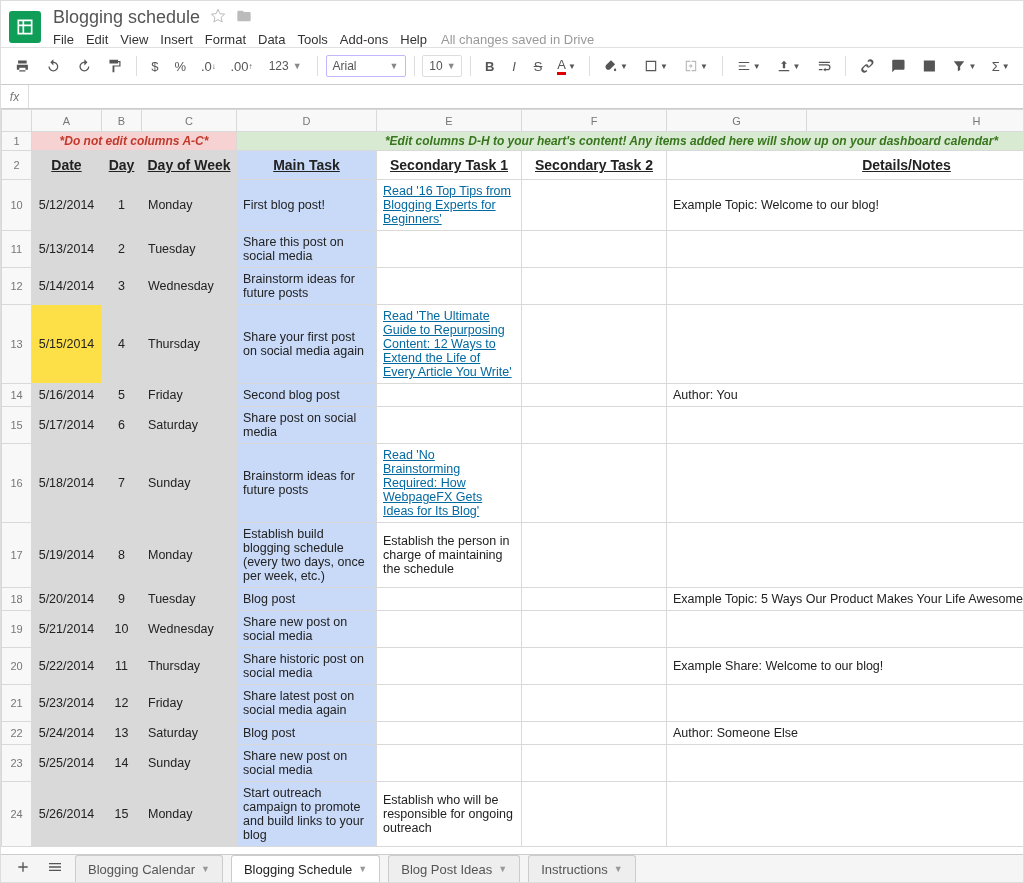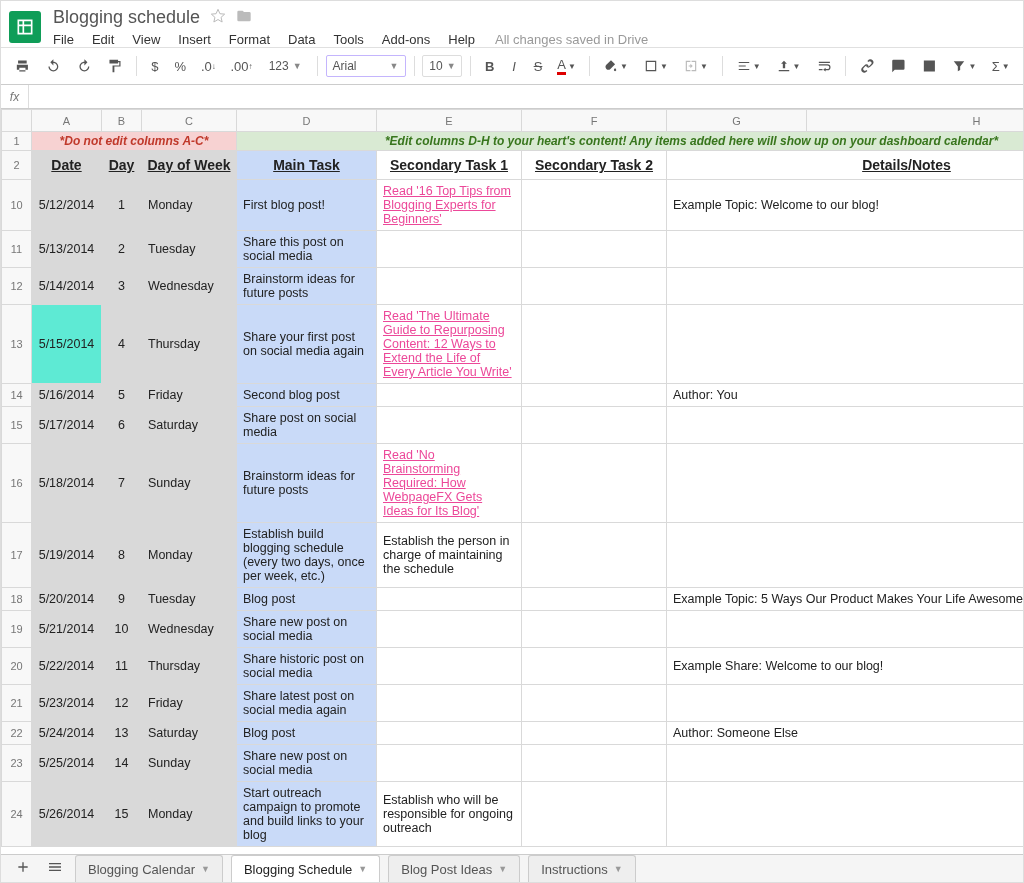--- a/index.html
+++ b/index.html
@@ -7,21 +7,21 @@
   .app { display:flex; flex-direction:column; height:883px; width:1024px; overflow:hidden; border:1px solid #ddd; }
 
   
   .titlebar { display:flex; align-items:flex-start; padding:6px 8px 0 8px; }
   .doc-icon { width:32px; height:32px; background:#0f9d58; border-radius:3px; display:flex; align-items:center; justify-content:center; margin-right:12px; margin-top:4px; }
   .doc-icon svg { fill:#fff; width:20px; height:20px; }
   .title-area { flex:1; }
   .doc-title-row { display:flex; align-items:center; gap:10px; }
   .doc-title { font-size:18px; color:#555; }
   .star-icon svg, .folder-icon svg { width:16px; height:16px; fill:#bbb; }
-  .menubar { display:flex; gap:18px; margin-top:4px; font-size:13px; color:#333; align-items:center; }
+  .menubar { display:flex; gap:12px; margin-top:4px; font-size:13px; color:#333; align-items:center; }
   .menubar .menu-item { cursor:pointer; }
   .save-status { color:#999; margin-left:2px; }
 
   
   .toolbar { display:flex; align-items:center; gap:4px; padding:6px 8px; border-top:1px solid #e0e0e0; border-bottom:1px solid #ccc; background:#fff; flex-wrap:nowrap; }
   .tb-btn { padding:4px 6px; color:#555; cursor:pointer; display:flex; align-items:center; justify-content:center; min-width:20px; height:24px; border-radius:2px; }
   .tb-sep { width:1px; height:20px; background:#ddd; margin:0 4px; }
   .tb-dd { display:flex; align-items:center; gap:4px; padding:3px 6px; border:1px solid transparent; cursor:pointer; font-size:12px; color:#555; }
   .tb-dd .caret { font-size:9px; color:#888; }
   .font-name { min-width:80px; border:1px solid #c4b5fd; border-radius:2px; justify-content:space-between; }
@@ -44,22 +44,22 @@
   .banner-red { background:#f7d2d2; color:#c0392b; font-style:italic; font-weight:bold; text-align:center; font-size:12px; padding:2px; }
   .banner-green { background:#d9ead3; color:#38761d; font-style:italic; font-weight:bold; text-align:center; font-size:12px; padding:2px; }
 
   .hdr-cell { background:#d9d9d9; font-weight:bold; text-decoration:underline; text-align:center; font-size:14px; padding:6px 4px; }
   .hdr-cell.main { background:#c9daf8; }
 
   td.cell { padding:4px 6px; font-size:12.5px; color:#222; word-wrap:break-word; }
   td.cell.center { text-align:center; }
   td.cell.gray { background:#d9d9d9; }
   td.cell.blue { background:#c9daf8; }
-  td.cell.green { background:#5eead4; }
-  .link { color:#ec4899; text-decoration:underline; }
+  td.cell.green { background:#fde047; }
+  .link { color:#0369a1; text-decoration:underline; }
 
   
   .tabbar { display:flex; align-items:center; gap:8px; padding:6px 10px; border-top:1px solid #ccc; background:#f5f5f5; height:28px; }
   .tabbar .tb-ico { color:#666; cursor:pointer; padding:4px; }
   .sheet-tab { display:flex; align-items:center; gap:6px; padding:6px 12px; background:#eee; border:1px solid #ccc; border-bottom:none; border-radius:3px 3px 0 0; font-size:13px; color:#555; cursor:pointer; }
   .sheet-tab.active { background:#fff; color:#222; font-weight:500; }
   .sheet-tab .caret { font-size:9px; color:#999; }
 </style>
 </head>
 <body>

